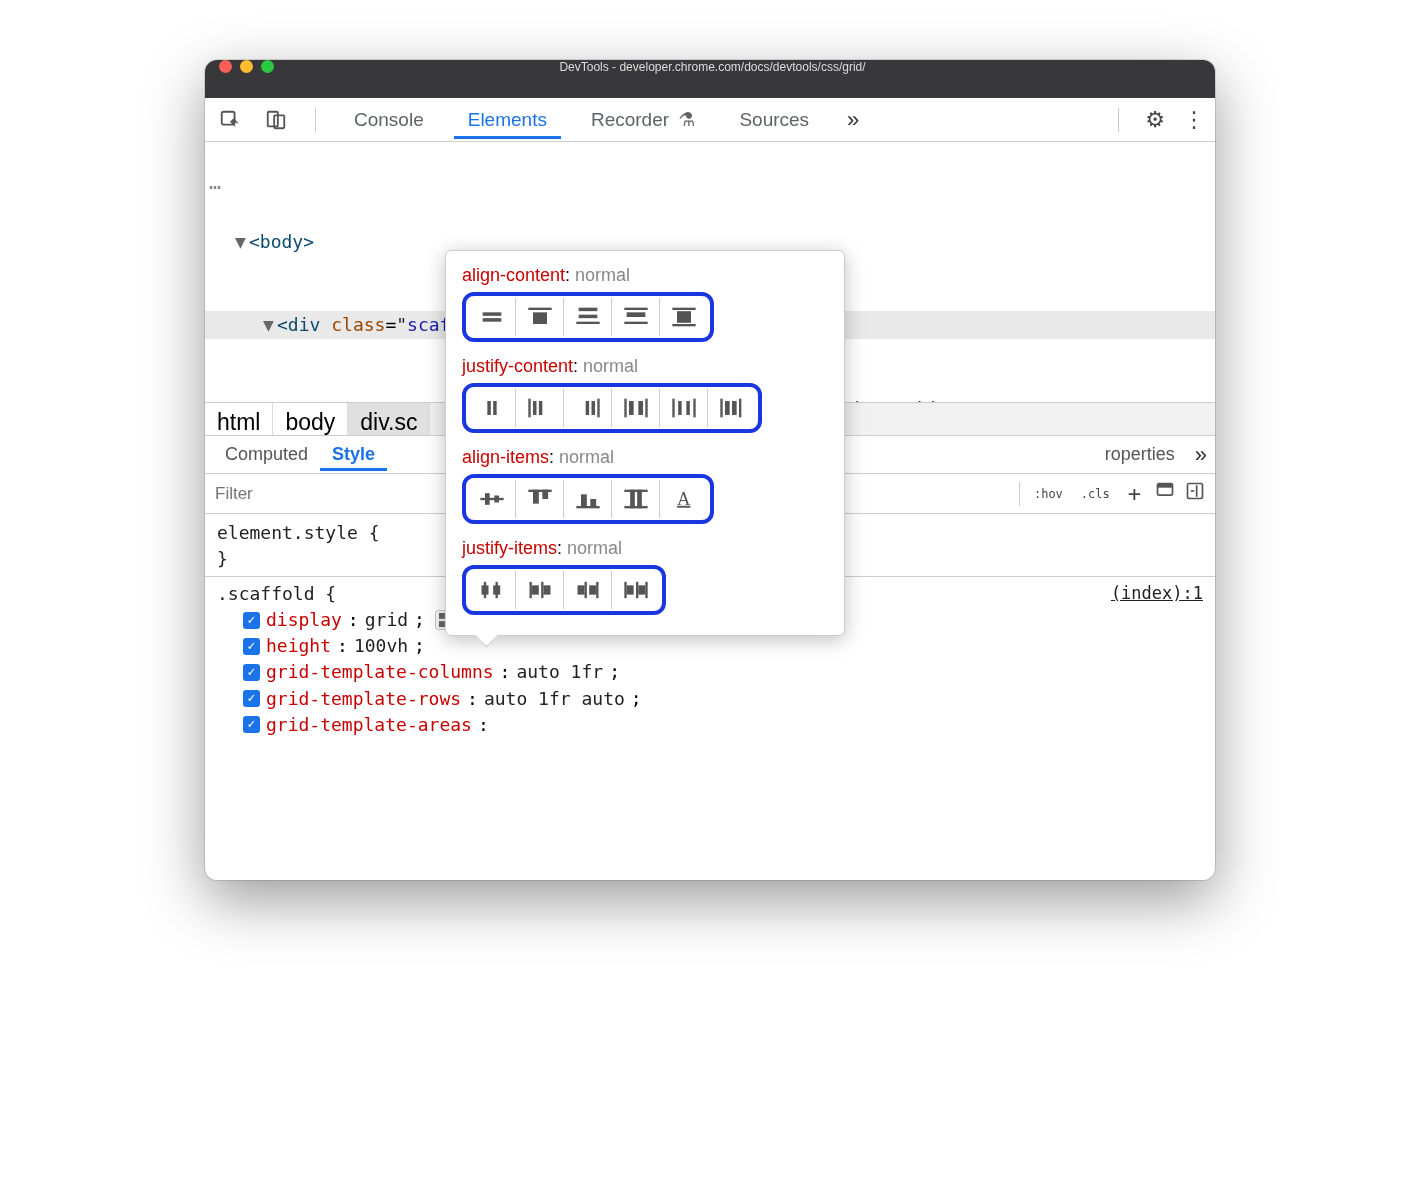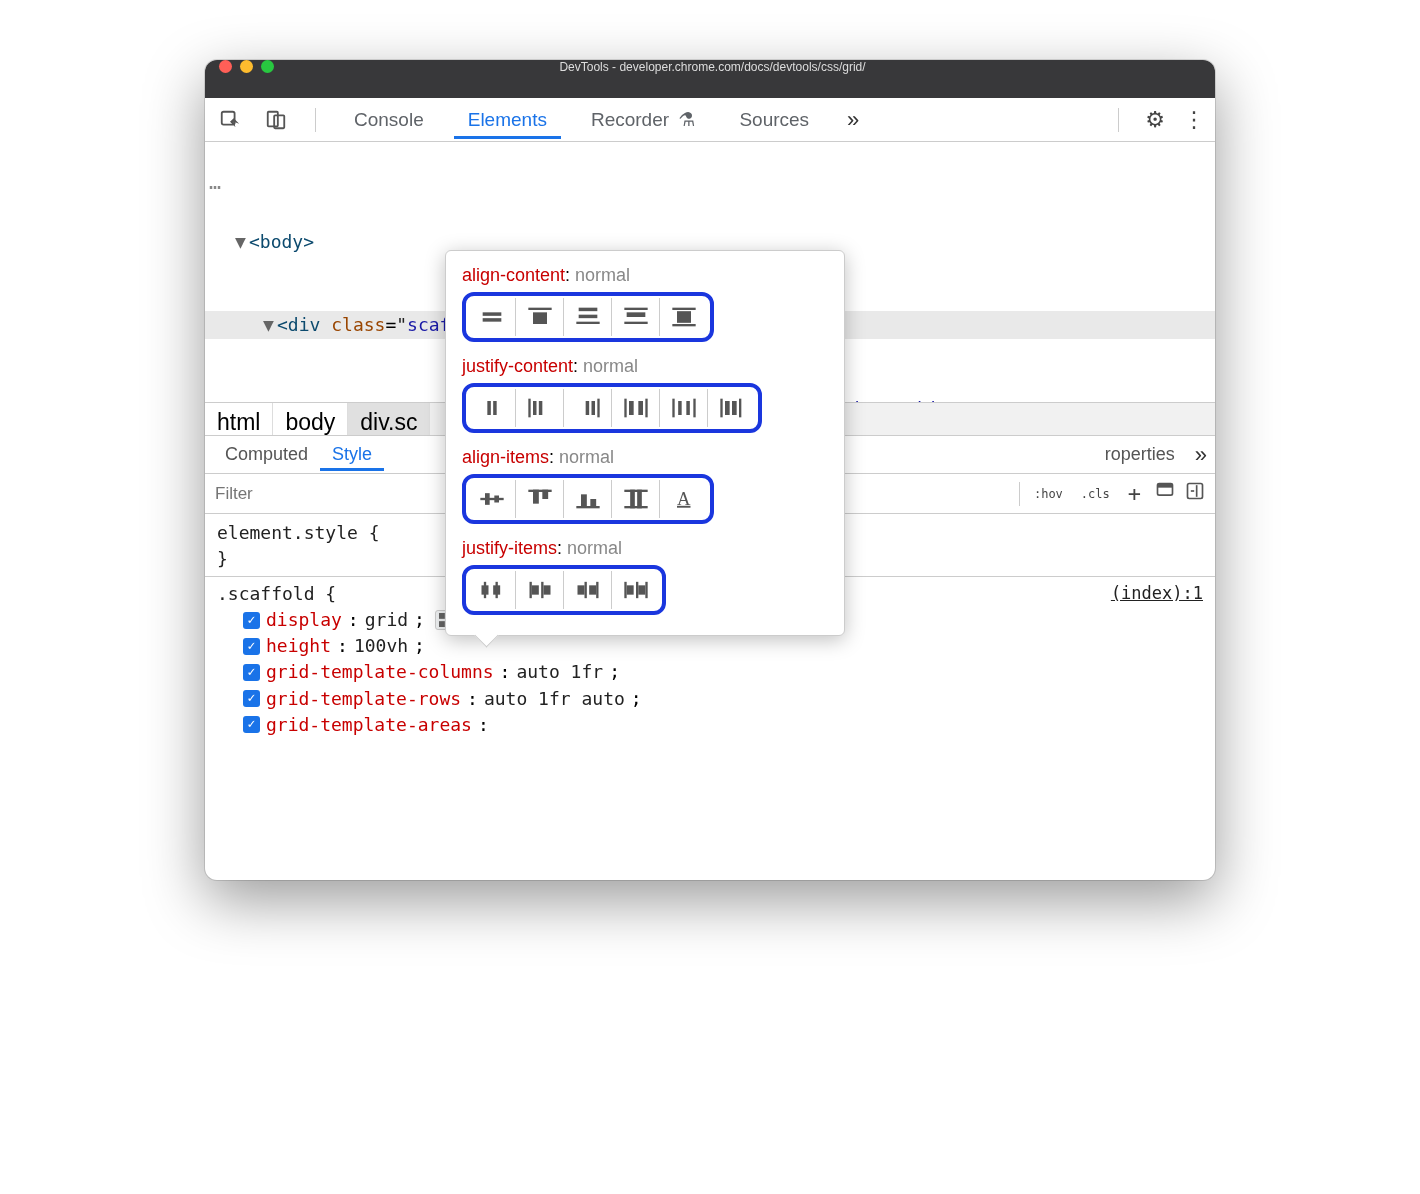--- a/index.html
+++ b/index.html
@@ -68,21 +68,21 @@
     display: flex; align-items: stretch; font-size: 23px; background:#f1f1f1;
   }
   .crumb { padding: 6px 12px; background:#fff; border-right: 1px solid #ddd;}
   .crumb.sel { background:#e0e0e0; }
   
   .subtabs {
     height: 38px; border-bottom: 1px solid #ccc;
     display:flex; align-items:center; font-size:18px; color:#555; padding:0 8px;
   }
   .subtab { padding: 6px 12px; }
-  .subtab.active { color:#1a73e8; border-bottom:3px solid #1a73e8; padding-bottom:3px;}
+  .subtab.active { color:#1a73e8; border-bottom:3px solid #1a73e8; padding-bottom:3px;font-weight:bold;}
   
   .filterbar {
     height: 40px; border-bottom:1px solid #ccc;
     display:flex; align-items:center; padding:0 10px; gap:10px; font-size:17px;
   }
   .filter-input { flex:1; border:none; font-size:17px; outline:none; color:#999;}
   .fb-btn { color:#444; font-family: Menlo, monospace; font-size:12px; padding:0 4px;}
   .vdiv2 { width:1px; height:24px; background:#ccc;}
   
   .styles {

